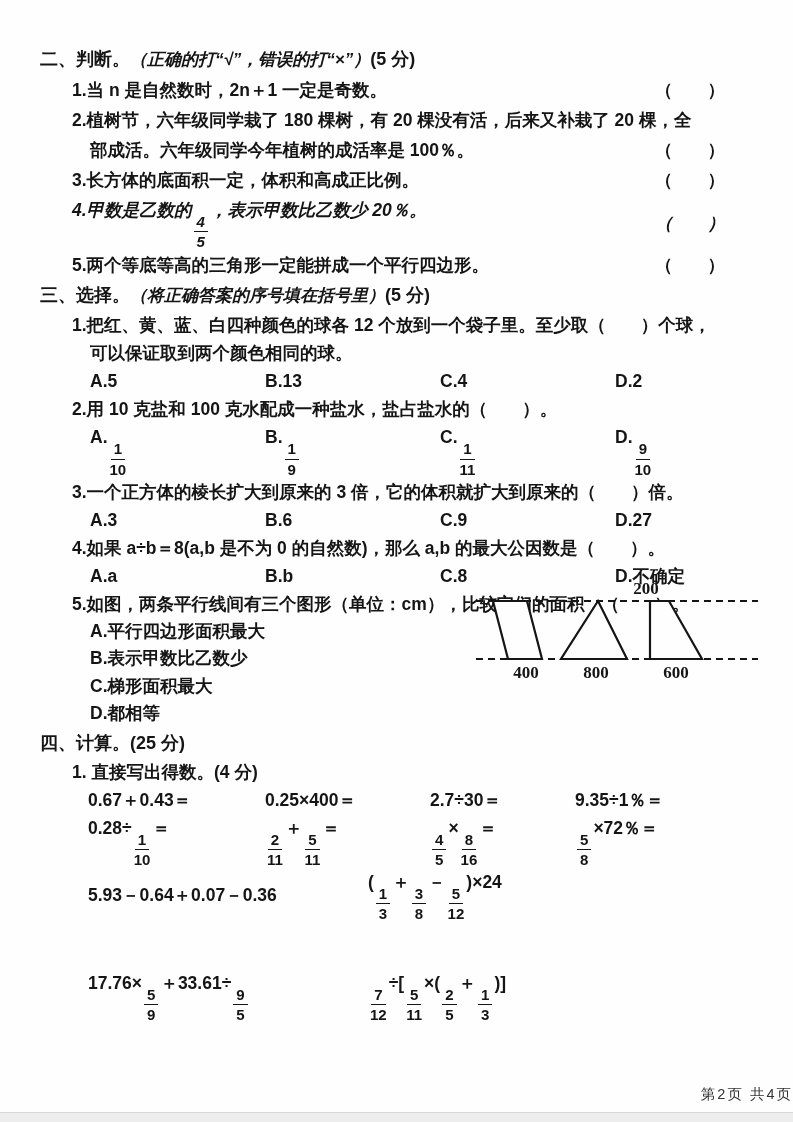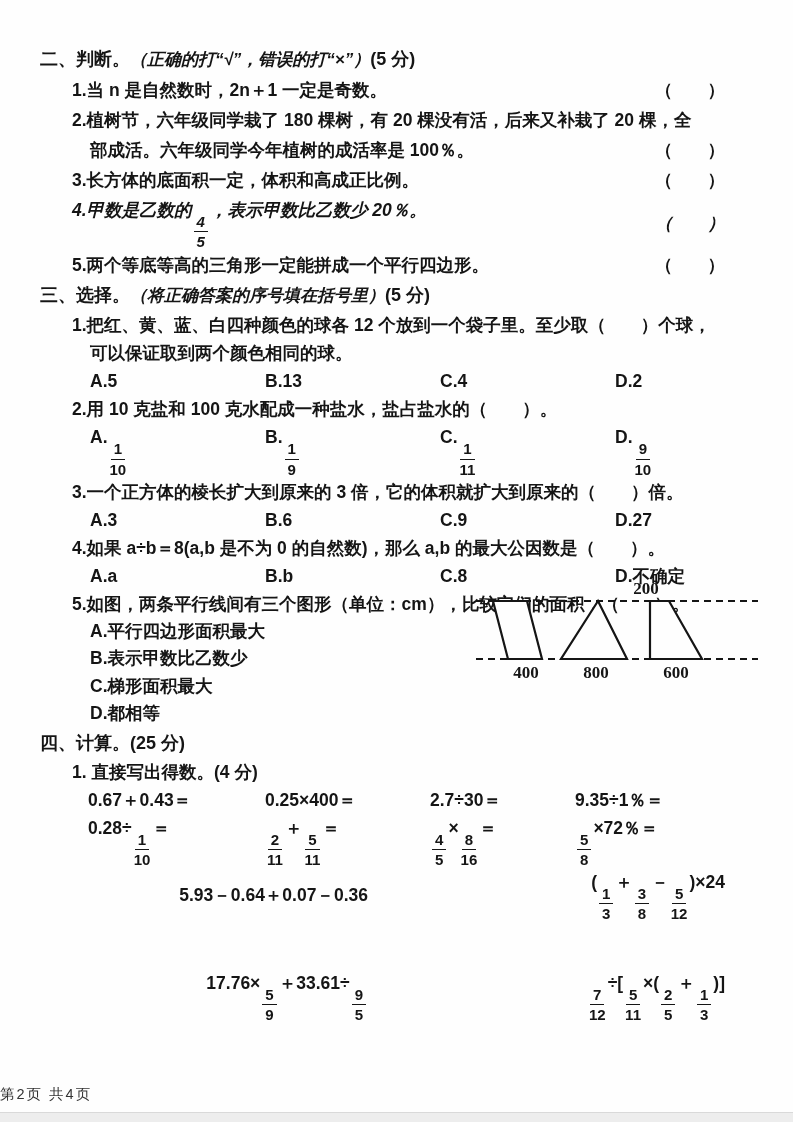--- a/index.html
+++ b/index.html
@@ -17,27 +17,27 @@
   .jline .q-text{flex:1;}
   .jline .bracket{white-space:pre;text-align:right;}
   .frac-line{min-height:46px;display:flex;align-items:center;font-style:italic;}
   .opt-grid{display:grid;grid-template-columns:175px 175px 175px auto;padding-left:50px;line-height:28px;}
   .opt-grid.fracs{align-items:center;min-height:48px;}
   .choice-text{padding-left:32px;line-height:28px;}
   .stackopt{padding-left:50px;line-height:27.5px;}
   .calc-label{padding-left:32px;line-height:28px;}
   .calc-grid{display:grid;grid-template-columns:177px 165px 145px auto;padding-left:48px;line-height:28px;}
   .calc-grid.fracs{align-items:center;min-height:50px;}
-  .expr-grid{display:grid;grid-template-columns:280px auto;padding-left:48px;align-items:center;min-height:52px;text-align:right;}
+  .expr-grid{display:grid;grid-template-columns:280px auto;padding-left:48px;align-items:center;min-height:52px;}
   .expr-grid.second{margin-top:46px;}
   .frac{display:inline-flex;flex-direction:column;align-items:center;vertical-align:-0.72em;font-size:0.86em;line-height:1.15;margin:0 2px;}
   .frac .num{border-bottom:1.7px solid #151515;padding:0 3px 1px;}
   .frac .den{padding-top:1px;}
   .figure{position:absolute;left:468px;top:578px;}
-  .footer{position:absolute;left:0;right:0;top:1080px;text-align:left;
+  .footer{position:absolute;left:0;right:0;top:1080px;text-align:right;
     font-size:14.5px;font-weight:400;color:#333;letter-spacing:2px;}
   .bottom-strip{position:absolute;left:0;right:0;bottom:0;height:9px;background:#ededed;border-top:1px solid #d9d9d9;}
   svg text{font-family:"Liberation Serif","DejaVu Serif",serif;font-size:17px;font-weight:700;fill:#151515;}
 </style>
 </head>
 <body>
 
 <div class="page">
 
   <div class="sec-header">

